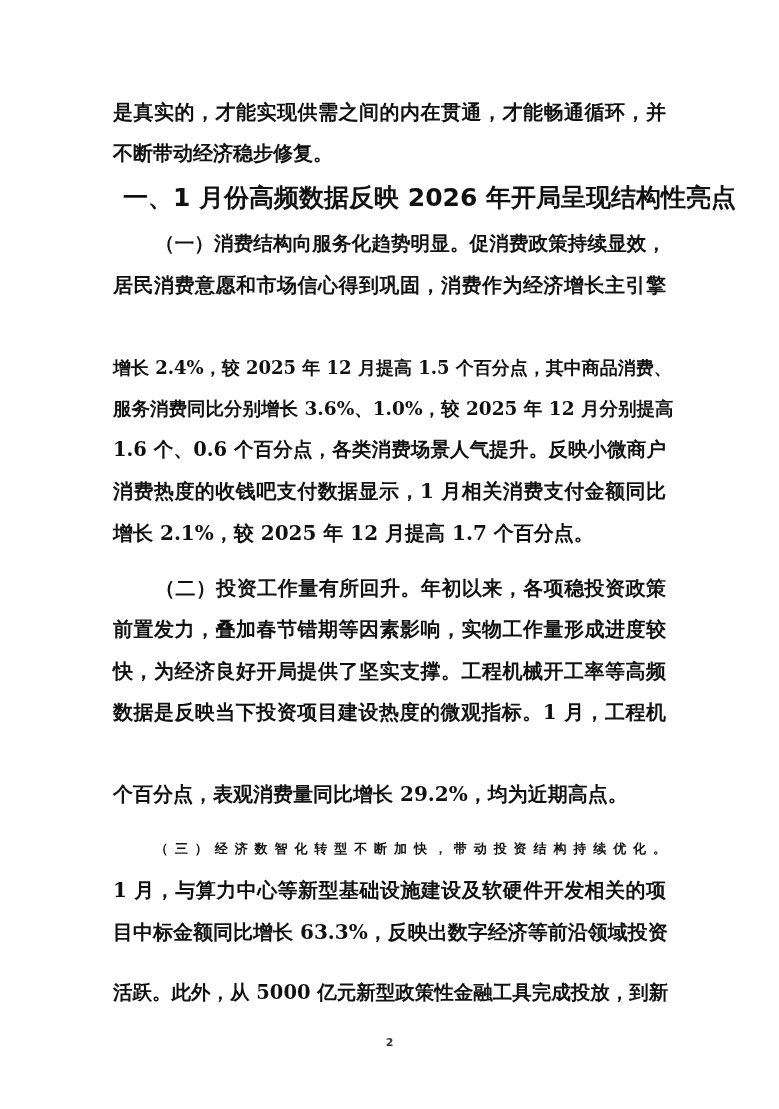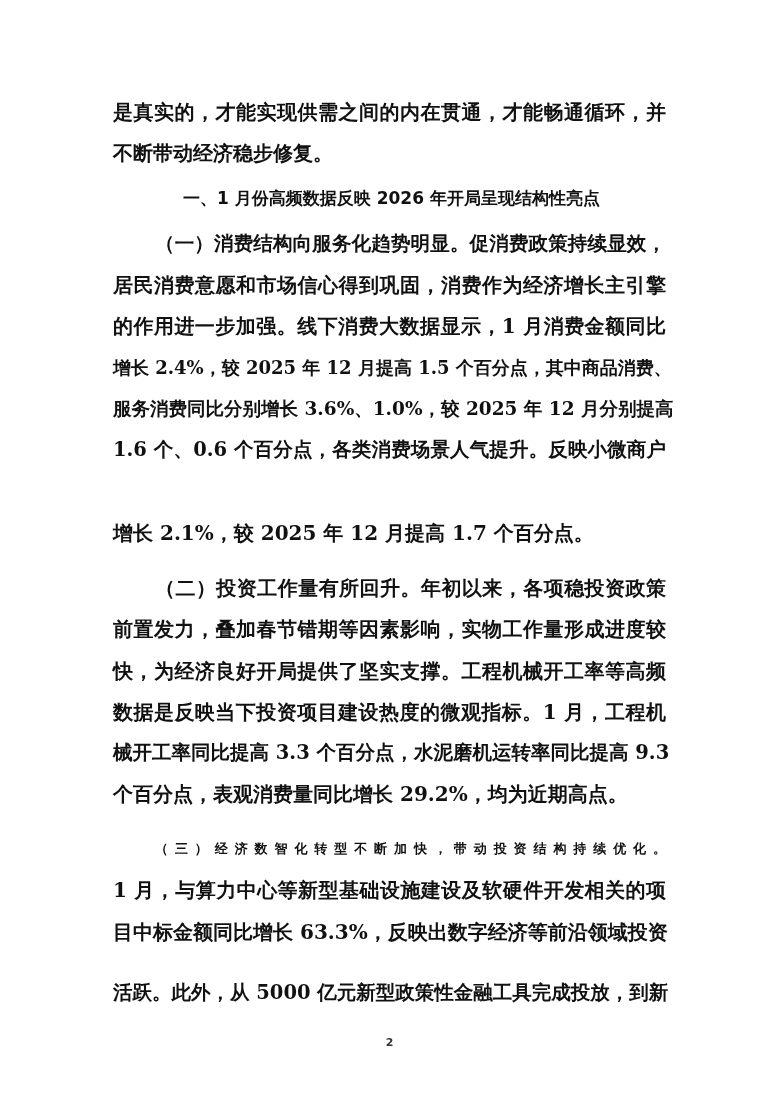--- a/index.html
+++ b/index.html
@@ -3,48 +3,47 @@
 <meta charset="utf-8">
 <style>
   html, body { margin:0; padding:0; background:#ffffff; }
   body { width:779px; height:1109px; position:relative; overflow:hidden;
          font-family:"DejaVu Serif","Liberation Serif",serif; color:#111; }
   .page { position:absolute; left:0; top:0; width:667px; height:1109px; background:#fff;font-weight:bold; }
   .line { position:absolute; left:113px; width:553px; font-size:20px; line-height:24px;
           white-space:nowrap; text-align:justify; text-align-last:justify; letter-spacing:0; }
   .line.last { text-align-last:left; }
   .line.indent { left:155px; width:511px; }
-  .heading { position:absolute; left:115px; width:553px; text-align:center;
-             font-family:"DejaVu Sans","Liberation Sans",sans-serif; font-size:17px; line-height:24px; white-space:nowrap; }
+  .heading { position:absolute; left:123px; width:553px; text-align:center;
+             font-family:"DejaVu Sans","Liberation Sans",sans-serif; font-size:25px; line-height:24px; white-space:nowrap; }
   .pagenum { position:absolute; left:0; width:779px; top:1036px; text-align:center;
              font-family:"DejaVu Sans","Liberation Sans",sans-serif; font-size:11px; color:#333; }
 </style>
 </head>
 <body>
 
 <div class="page">
 
   <div class="line" style="top:100px">是真实的，才能实现供需之间的内在贯通，才能畅通循环，并</div>
   <div class="line last" style="top:141px">不断带动经济稳步修复。</div>
 
   <div class="heading" style="top:186px">一、1 月份高频数据反映 2026 年开局呈现结构性亮点</div>
 
   <div class="line indent" style="top: 232px; font-size: 19.5px;">（一）消费结构向服务化趋势明显。促消费政策持续显效，</div>
   <div class="line" style="top:273px">居民消费意愿和市场信心得到巩固，消费作为经济增长主引擎</div>
-  <div class="line" style="top:314px">的作用进一步加强。线下消费大数据显示，1 月消费金额同比</div>
   <div class="line" style="top: 356px; font-size: 18px;">增长 2.4%，较 2025 年 12 月提高 1.5 个百分点，其中商品消费、</div>
   <div class="line" style="top: 397px; font-size: 18.5px;">服务消费同比分别增长 3.6%、1.0%，较 2025 年 12 月分别提高</div>
   <div class="line" style="top: 438px; font-size: 19.5px;">1.6 个、0.6 个百分点，各类消费场景人气提升。反映小微商户</div>
+  <div class="line" style="top:479px">消费热度的收钱吧支付数据显示，1 月相关消费支付金额同比</div>
   <div class="line last" style="top:521px">增长 2.1%，较 2025 年 12 月提高 1.7 个百分点。</div>
 
   <div class="line indent" style="top:576px">（二）投资工作量有所回升。年初以来，各项稳投资政策</div>
   <div class="line" style="top:617px">前置发力，叠加春节错期等因素影响，实物工作量形成进度较</div>
   <div class="line" style="top:659px">快，为经济良好开局提供了坚实支撑。工程机械开工率等高频</div>
   <div class="line" style="top:700px">数据是反映当下投资项目建设热度的微观指标。1 月，工程机</div>
-  <div class="line" style="top: 741px; font-size: 19.5px;">械开工率同比提高 3.3 个百分点，水泥磨机运转率同比提高 9.3</div>
   <div class="line last" style="top:782px">个百分点，表观消费量同比增长 29.2%，均为近期高点。</div>
 
   <div class="line indent" style="top: 837px; font-size: 13px;">（三）经济数智化转型不断加快，带动投资结构持续优化。</div>
   <div class="line" style="top:878px">1 月，与算力中心等新型基础设施建设及软硬件开发相关的项</div>
   <div class="line" style="top:920px">目中标金额同比增长 63.3%，反映出数字经济等前沿领域投资</div>
   <div class="line" style="top: 961px; font-size: 19.5px; margin-top: 20px;">活跃。此外，从 5000 亿元新型政策性金融工具完成投放，到新</div>
 
   <div class="pagenum">2</div>
 </div>
 

